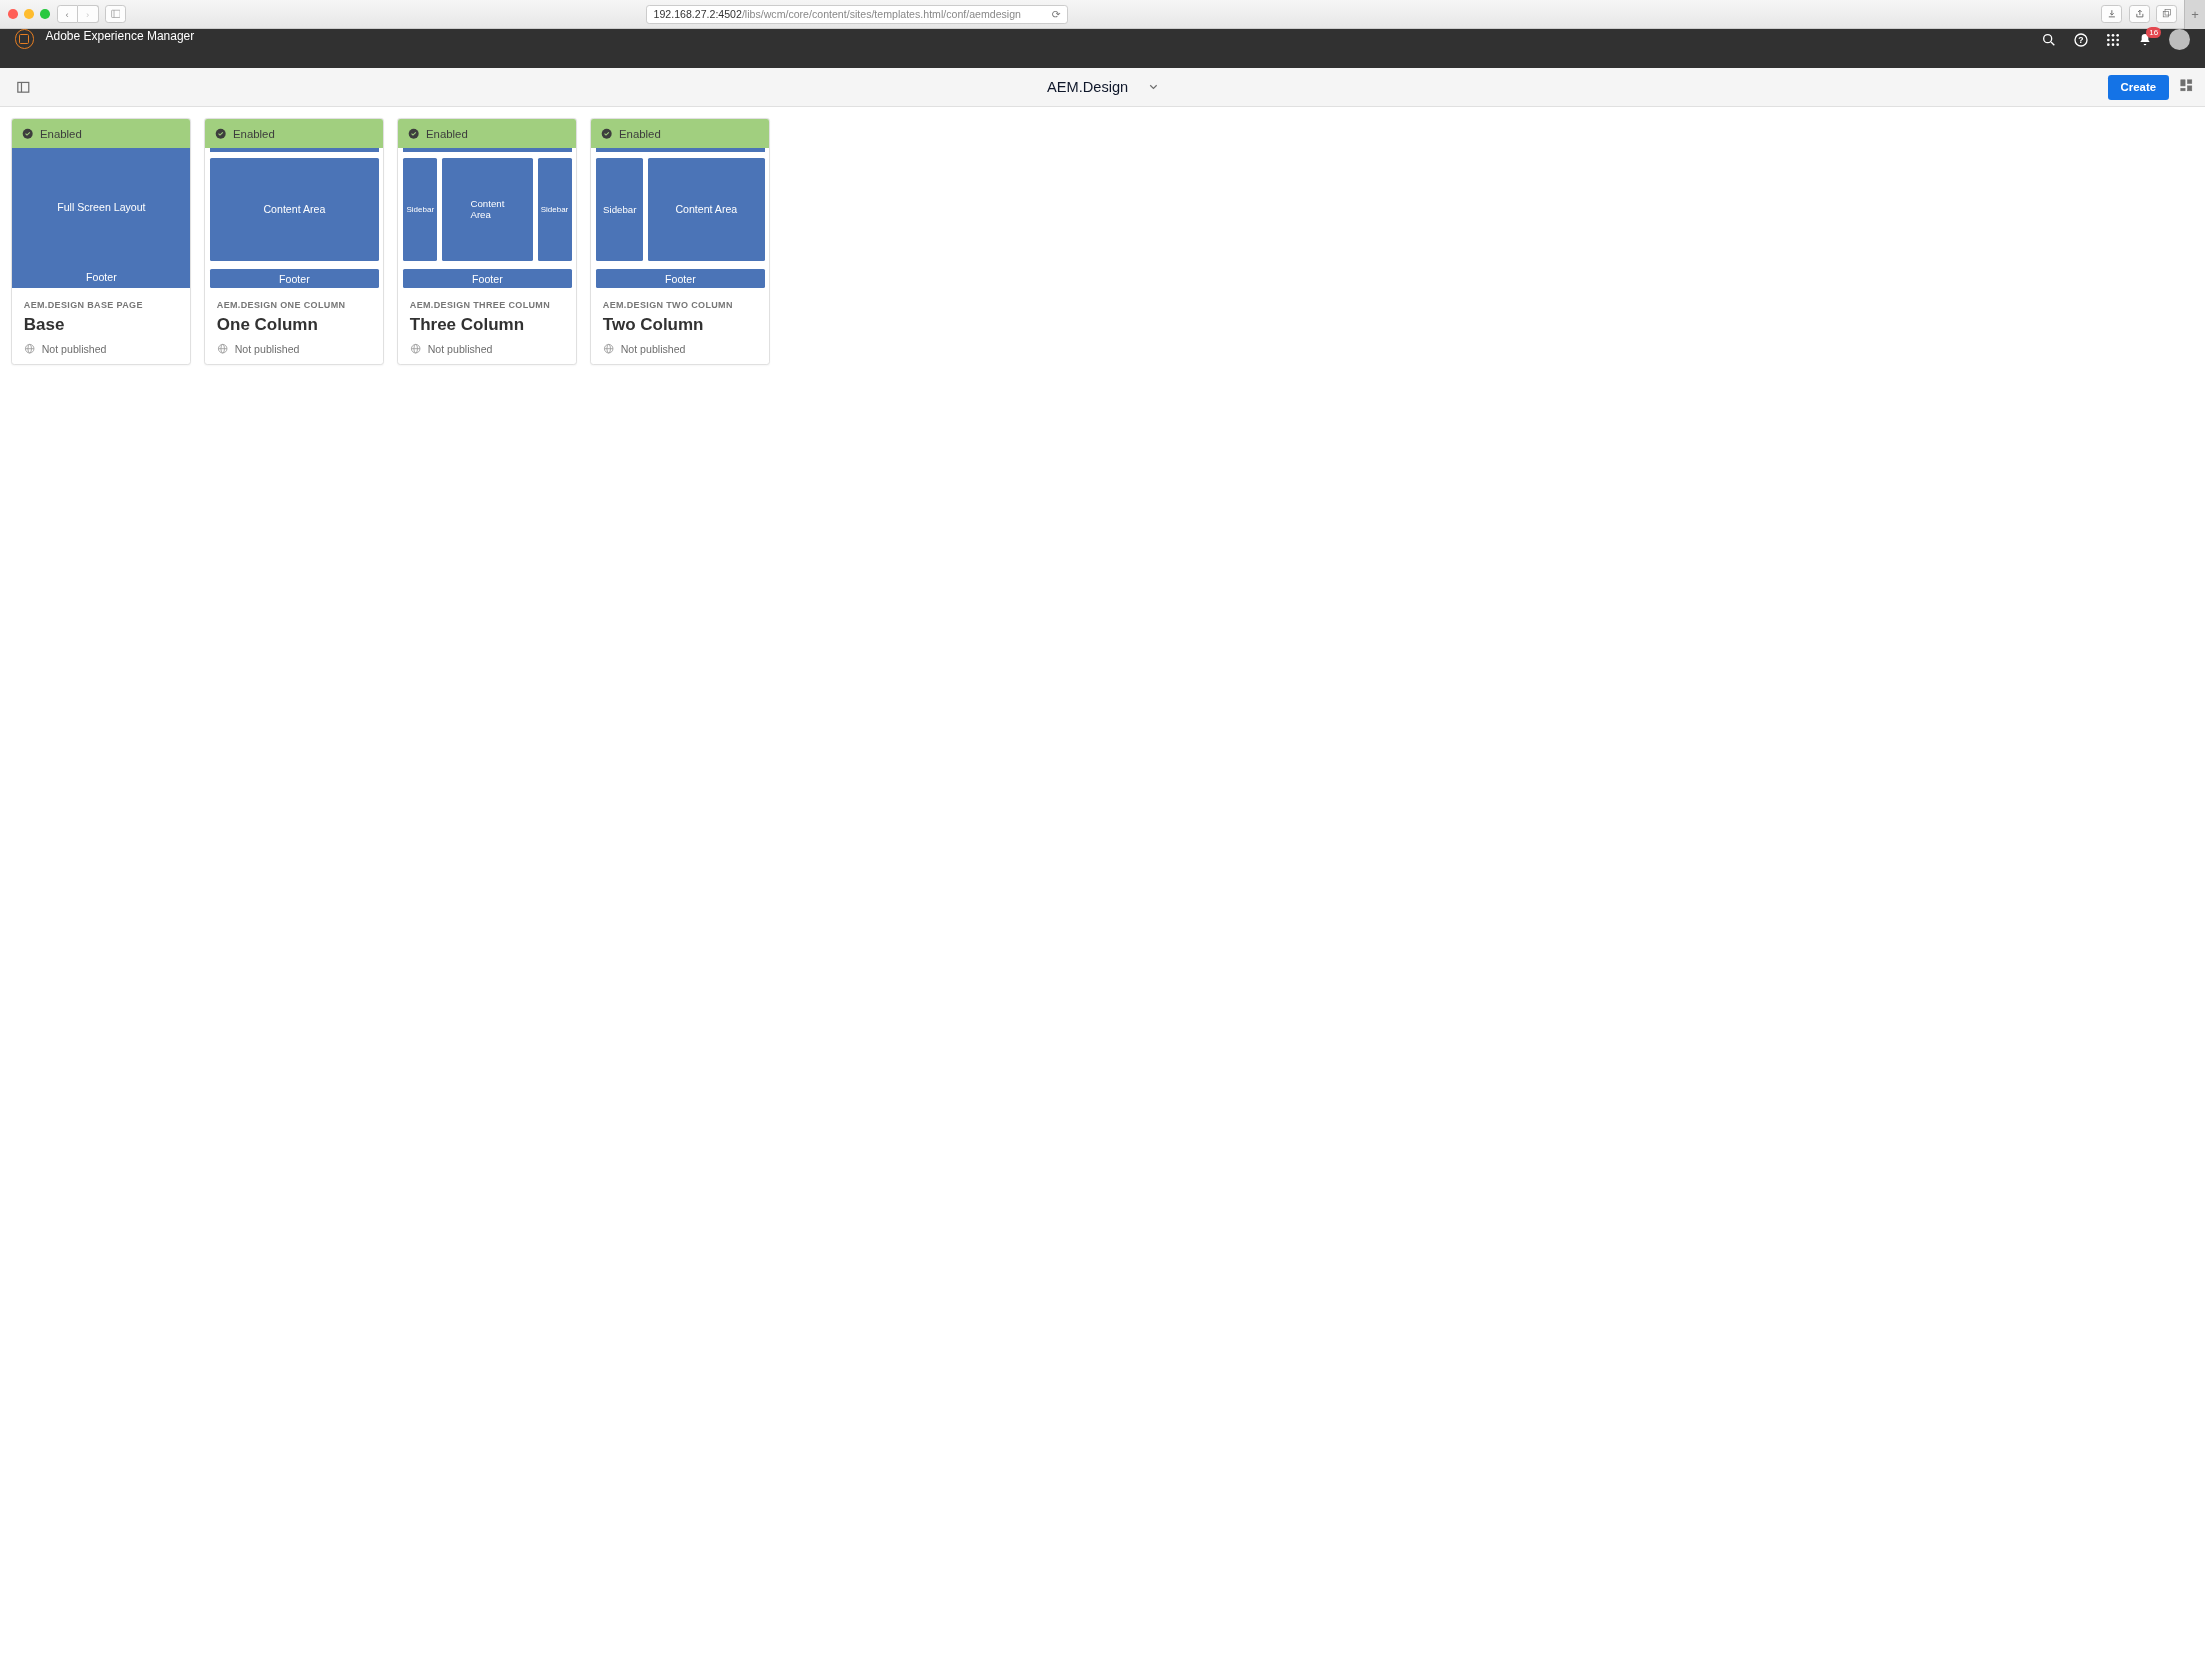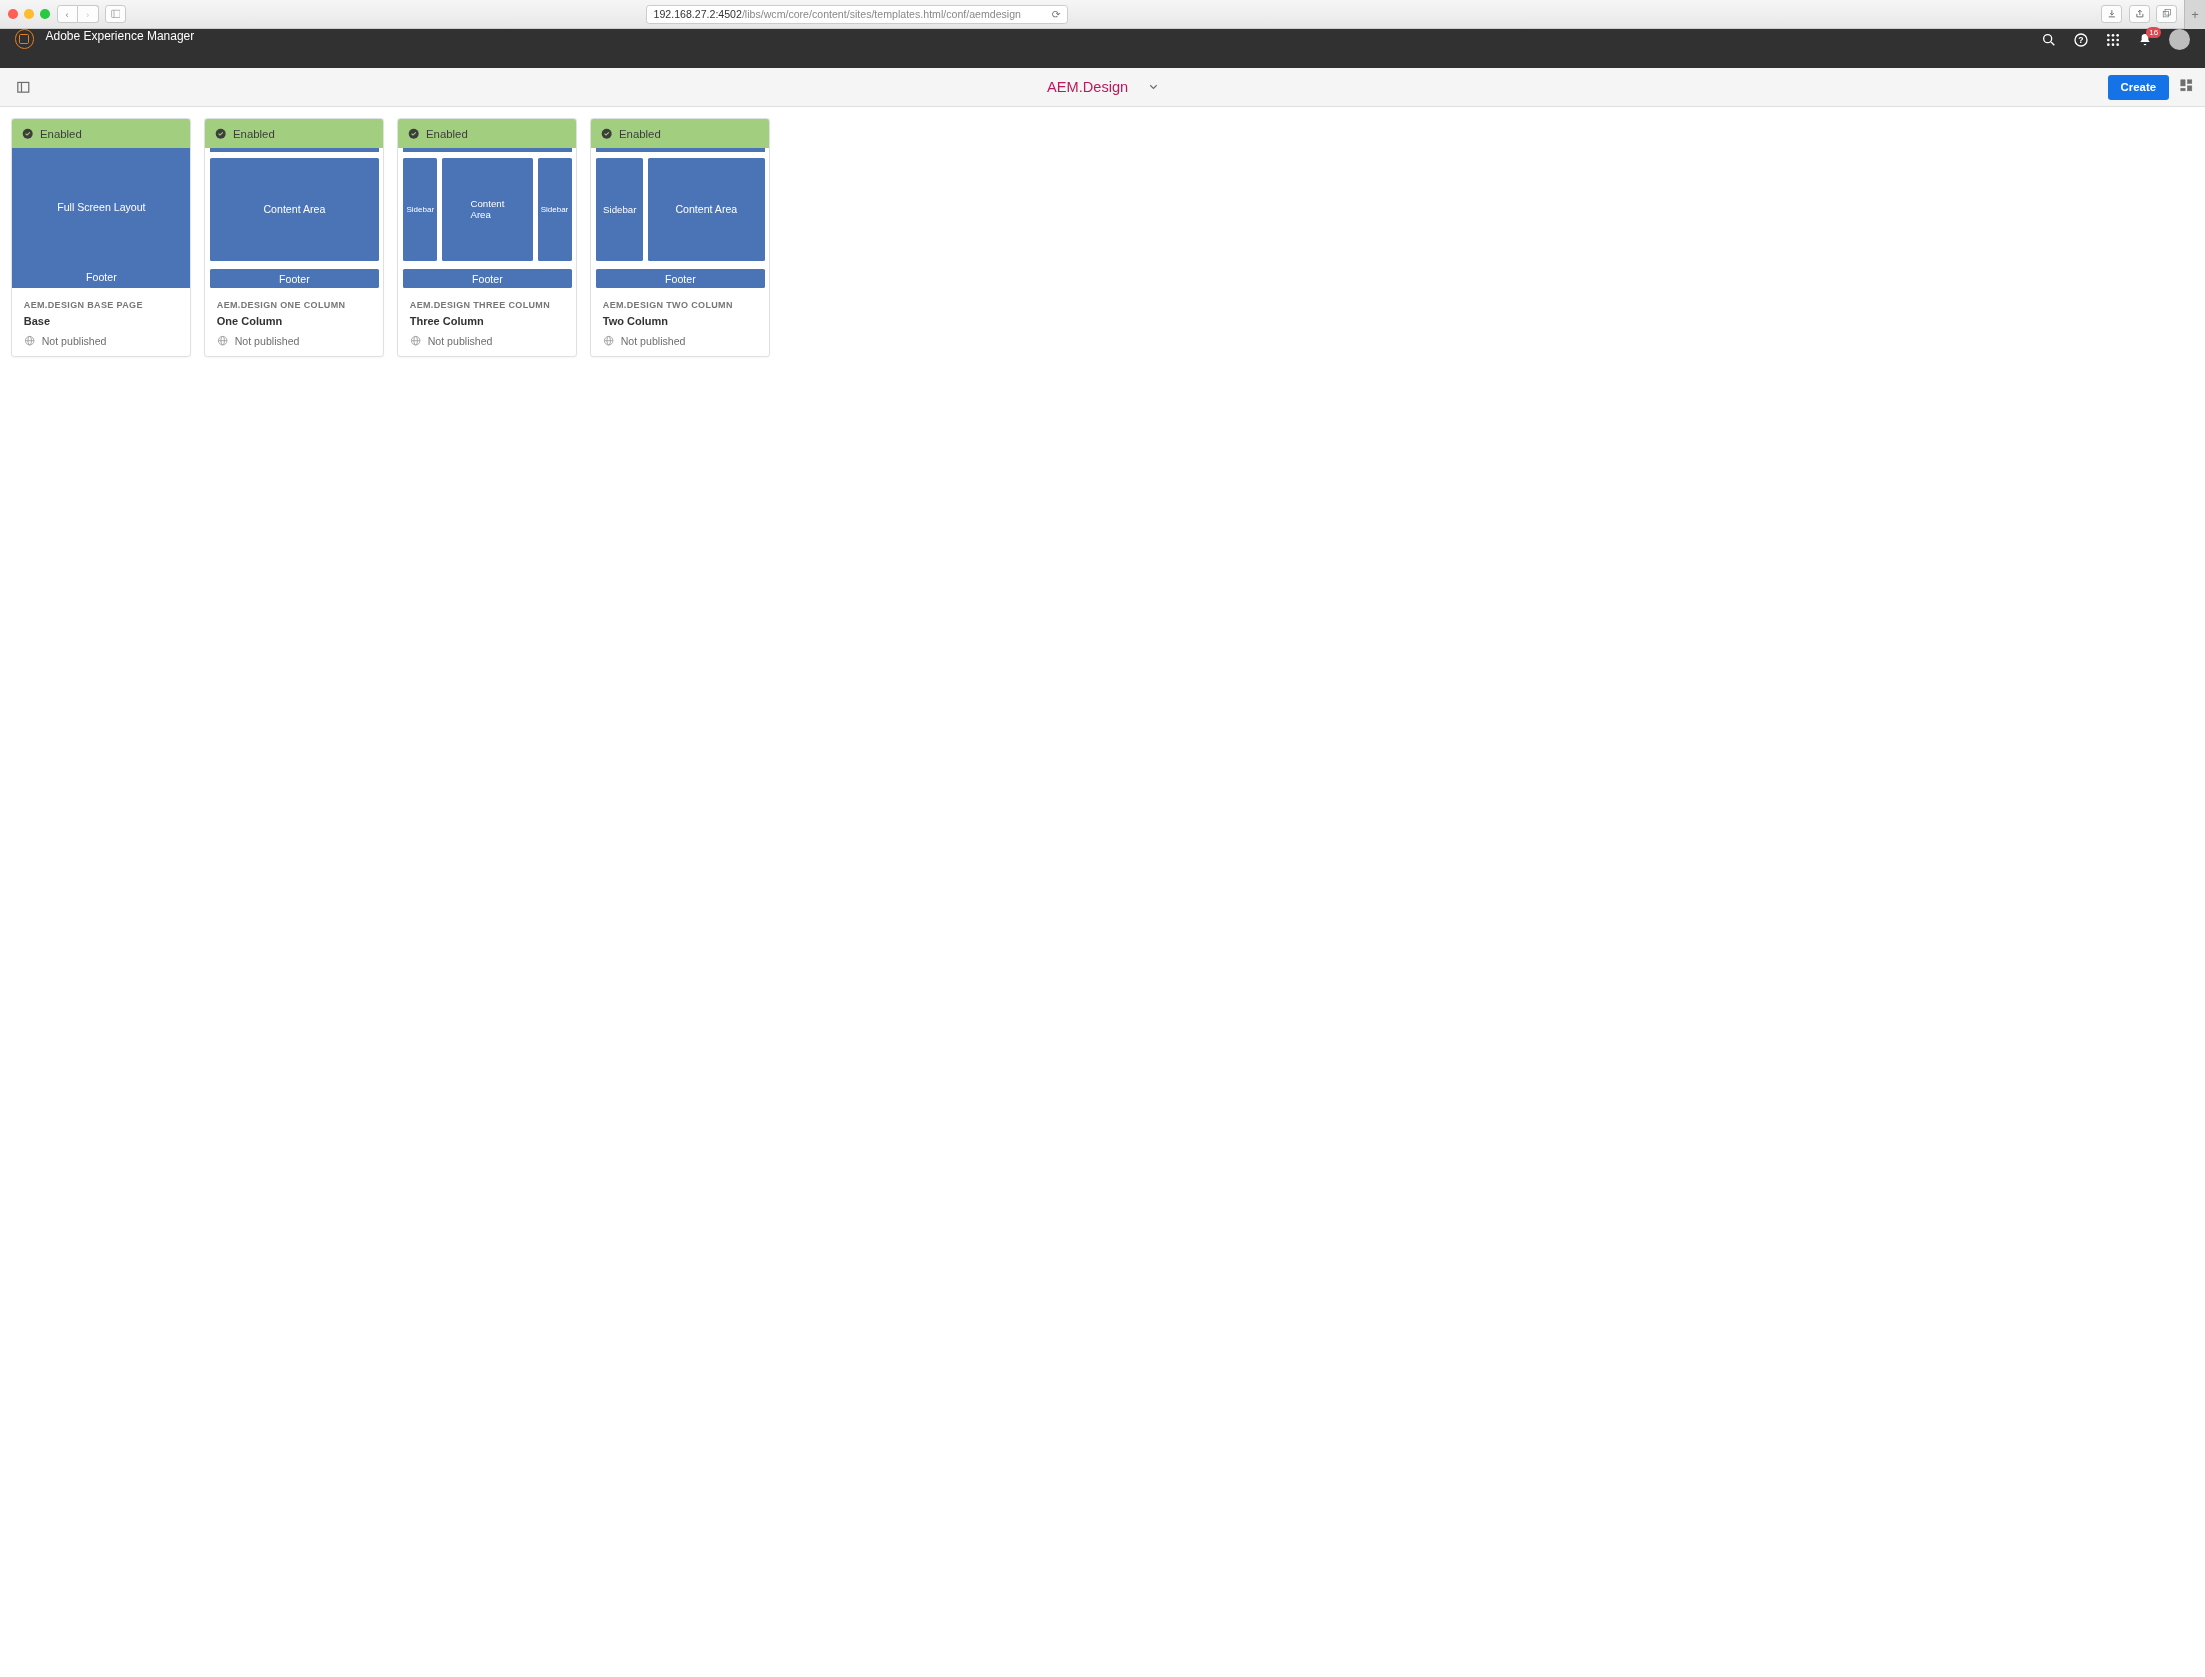--- a/index.html
+++ b/index.html
@@ -30,37 +30,37 @@
   .aem-top-right { margin-left:auto; display:flex; align-items:center; gap:16px; }
   .aem-icon { width:16px; height:16px; fill:#fff; display:block;}
   .notif-wrap { position:relative; }
   .notif-badge { position:absolute; top:-4.9px; right:-8px; background:#e34850; color:#fff; font-size:8px; border-radius:6.5px; padding:0 3.2px; line-height:11.4px; }
   .avatar { width:21px; height:21px; border-radius:50%; background:#bdbdbd; }
 
   
   .actionbar { background:#f5f5f5; height:39px; border-bottom:0.8px solid #e0e0e0; display:flex; align-items:center; padding:0 11.4px; }
   .rail-toggle { width:23px; height:23px; display:flex; align-items:center; justify-content:center; }
   .rail-toggle svg{width:14.6px;height:14.6px; stroke:#6e6e6e;}
-  .breadcrumb { position:absolute; left:50%; transform:translateX(-50%); font-size:14.6px; color:#be185d; display:flex; align-items:center; gap:20px;}
+  .breadcrumb { position:absolute; left:50%; transform:translateX(-50%); font-size:14.6px; color:#0f172a; display:flex; align-items:center; gap:20px;}
   .chevron-down { width:9.7px; height:9.7px; }
   .actionbar-right { margin-left:auto; display:flex; align-items:center; gap:10px; }
   .btn-create { background:#1473e6; color:#fff; border:none; border-radius:3.2px; padding:6.5px 13px; font-size:11.4px; font-weight:600; cursor:pointer;}
   .view-switch svg{width:14.6px;height:14.6px; stroke:#6e6e6e;fill:#6e6e6e;}
 
   
   .grid { display:flex; flex-wrap:wrap; gap:13px; padding:11.4px; }
   .card { width:180px; background:#fff; border:0.8px solid #e0e0e0; border-radius:3.2px; overflow:hidden; box-shadow:0 0.8px 1.6px rgba(0,0,0,0.04); cursor:pointer;}
   .card-status { background:#a1cf7f; height:29px; display:flex; align-items:center; padding:0 9.7px; gap:6.5px; color:#3d3d3d; font-size:11.4px;}
   .card-status svg{width:11.4px;height:11.4px;fill:#3d3d3d;}
   .thumb { height:140px; background:#fff; padding:0; position:relative;}
   .thumb-inner { position:absolute; inset:0; display:flex; flex-direction:column; }
   .thumb .blue { background:#4b74b7; color:#fff; display:flex; align-items:center; justify-content:center; font-size:10.6px;}
   .card-meta { padding:11.4px 11.4px 9.7px; }
   .card-type { font-size:9px; letter-spacing:0.04em; color:#767676; font-weight:600; }
-  .card-name { font-size:11px; font-weight:700; color:#323232; margin-top:4.9px; }
+  .card-name { font-size:17px; font-weight:700; color:#323232; margin-top:4.9px; }
   .card-pub { margin-top:8px; display:flex; align-items:center; gap:6.5px; color:#6e6e6e; font-size:10.6px;}
   .card-pub svg{width:11.4px;height:11.4px;fill:#9a9a9a;}
 
   
   .t-base { padding:0;}
   .t-base .main{flex:1;}
   .t-base .footer{height:23px;font-size:10.6px;}
   .t-one { padding:0 4.9px;}
   .t-one .hdr{height:3.2px;margin-bottom:6.5px;}
   .t-one .content{flex:1;border-radius:1.6px;}

